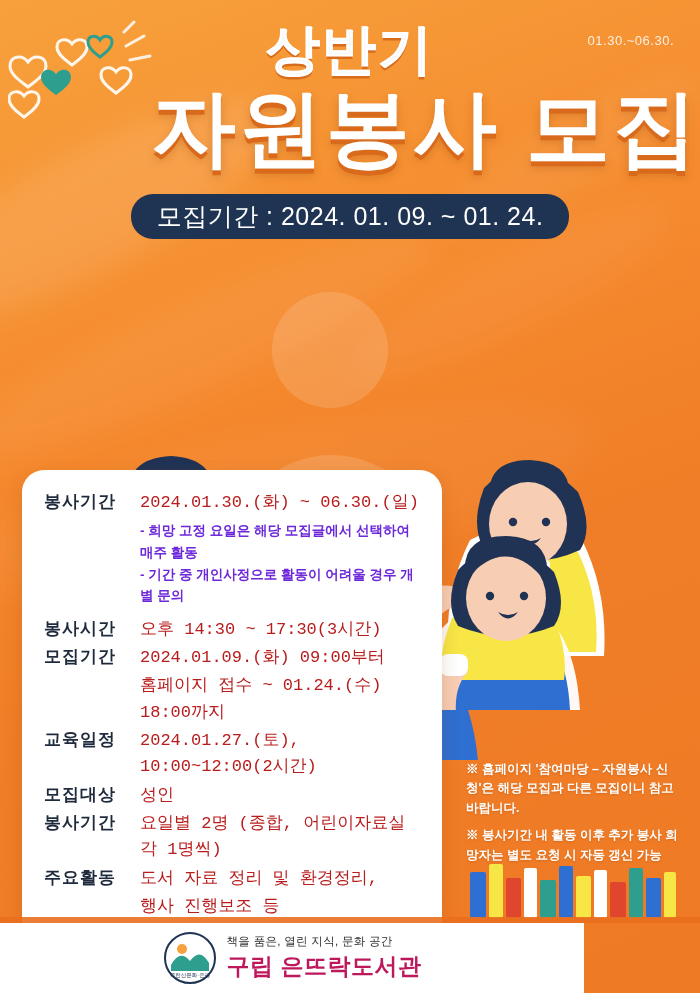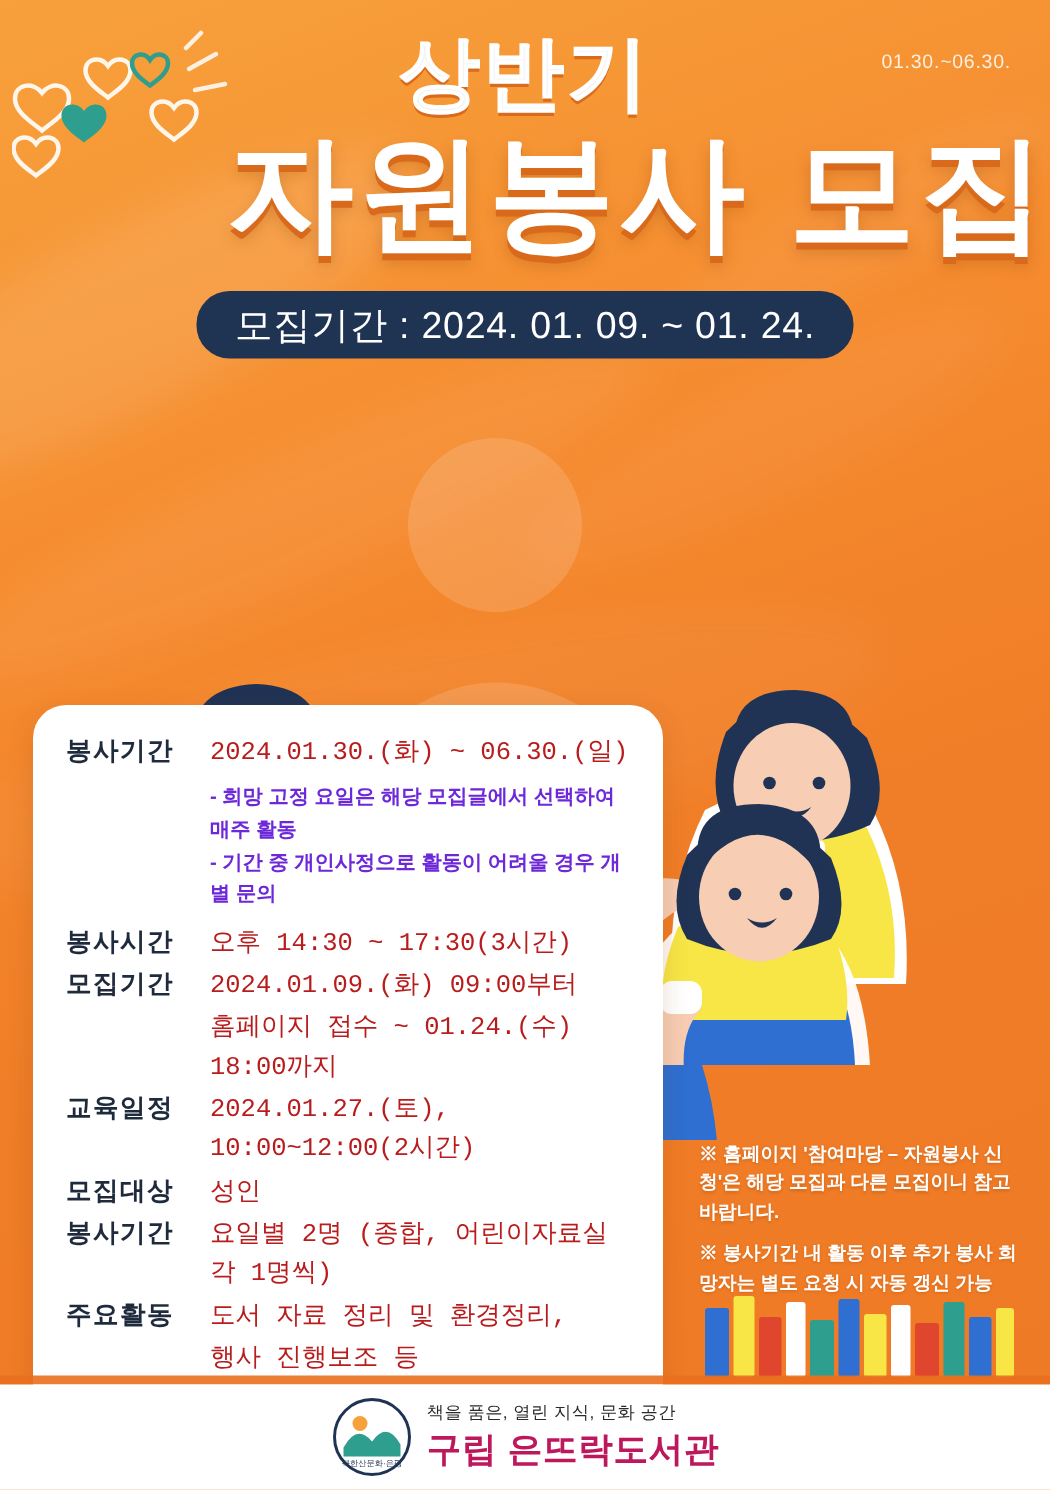--- a/index.html
+++ b/index.html
@@ -151,21 +151,21 @@
   .side-notes p { margin: 0 0 8px 0; }
 
   
   .books { position: absolute; right: 22px; top: 862px; width: 210px; height: 56px; }
 
   
   .footer {
     position: absolute;
     left: 0;
     bottom: 0;
-    width: 700px;
+    width: 584px;
     height: 70px;
     background: #ffffff;
     display: flex;
     align-items: center;
     justify-content: center;
   }
   .footer-inner { display: flex; align-items: center; gap: 10px; }
   .footer-tag {
     font-size: 11.5px;
     color: #2a2a2a;

